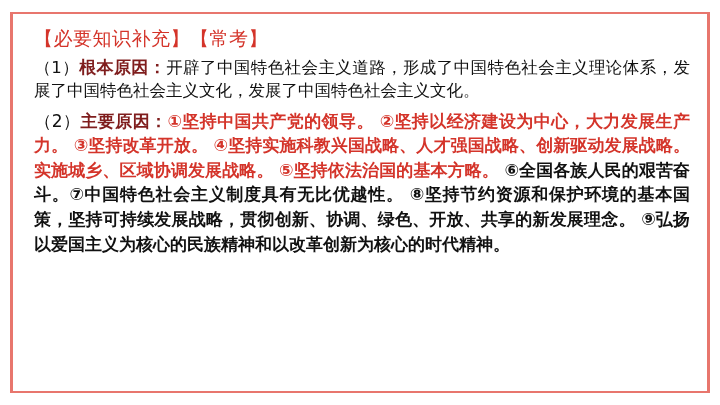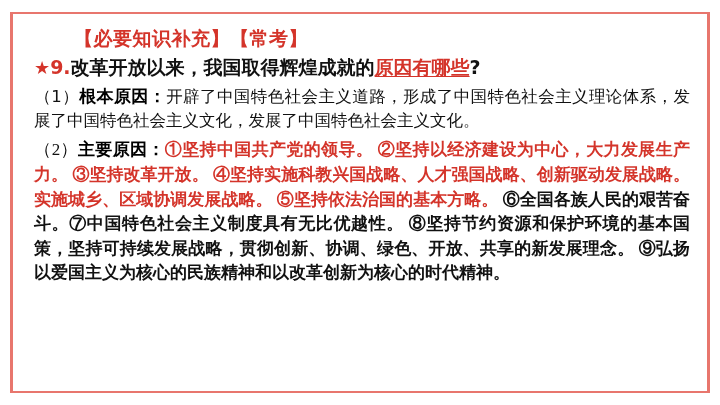--- a/index.html
+++ b/index.html
@@ -58,25 +58,24 @@
     left: 34px;
     top: 26px;
     width: 656px;
   }
   .line {
     margin: 0 0 2px 0;
     line-height: 1.30;
   }
   .title-line {
     font-size: 19px;
-    font-weight: bold;
+    font-weight: normal;
     color: #d4342a;
     letter-spacing: 0.5px;
     margin-bottom: 4px;
-    margin-left: 40px;
   }
   .q-line {
     font-size: 19px;
     font-weight: bold;
     color: #111111;
     margin-bottom: 5px;
     letter-spacing: 0px;
   }
   .star {
     color: #d4342a;
@@ -101,30 +100,29 @@
     letter-spacing: 0px;
   }
   .para-1 {
     margin-bottom: 6px;
   }
   .indent {
     display: inline-block;
     width: 0px;
   }
   .label-red {
-    color: #000000;
+    color: #7f1d1d;
     font-weight: bold;
     font-size: 17px;
   }
   .para-2 {
     font-size: 17px;
     color: #111111;
     line-height: 1.45;
     text-align: justify;
-    font-family: Liberation Serif, serif;
   }
   .bold-red {
     color: #d4342a;
     font-weight: bold;
   }
   .bold-black {
     color: #111111;
     font-weight: bold;
   }
   .circ {
@@ -138,23 +136,20 @@
 
   <div class="frame-left"></div>
   <div class="frame-right"></div>
   <div class="frame-top"></div>
   <div class="frame-bottom"></div>
 
   <div class="content">
 
     <div class="line title-line">【必要知识补充】【常考】</div>
 
-    <div class="line q-line">
-      <span class="star">★</span><span class="num-red">9.</span><span>改革开放以来，我国取得辉煌成就的</span><span class="underline-red">原因有哪些</span><span>?</span>
-    </div>
 
     <div class="line para para-1">
       <span class="indent"></span><span>（1）</span><span class="label-red">根本原因：</span><span>开辟了中国特色社会主义道路，形成了中国特色社会主义理论体系，发展了中国特色社会主义文化，发展了中国特色社会主义文化。</span>
     </div>
 
     <div class="line para-2">
       <span class="indent"></span><span>（2）</span><span class="label-red">主要原因：</span><span class="bold-red"><span class="circ">①</span><span>坚持中国共产党的领导。</span></span>
       <span class="bold-red"><span class="circ">②</span><span>坚持以经济建设为中心，大力发展生产力。</span></span>
       <span class="bold-red"><span class="circ">③</span><span>坚持改革开放。</span></span>
       <span class="bold-red"><span class="circ">④</span><span>坚持实施科教兴国战略、人才强国战略、创新驱动发展战略。实施城乡、区域协调发展战略。</span></span>

